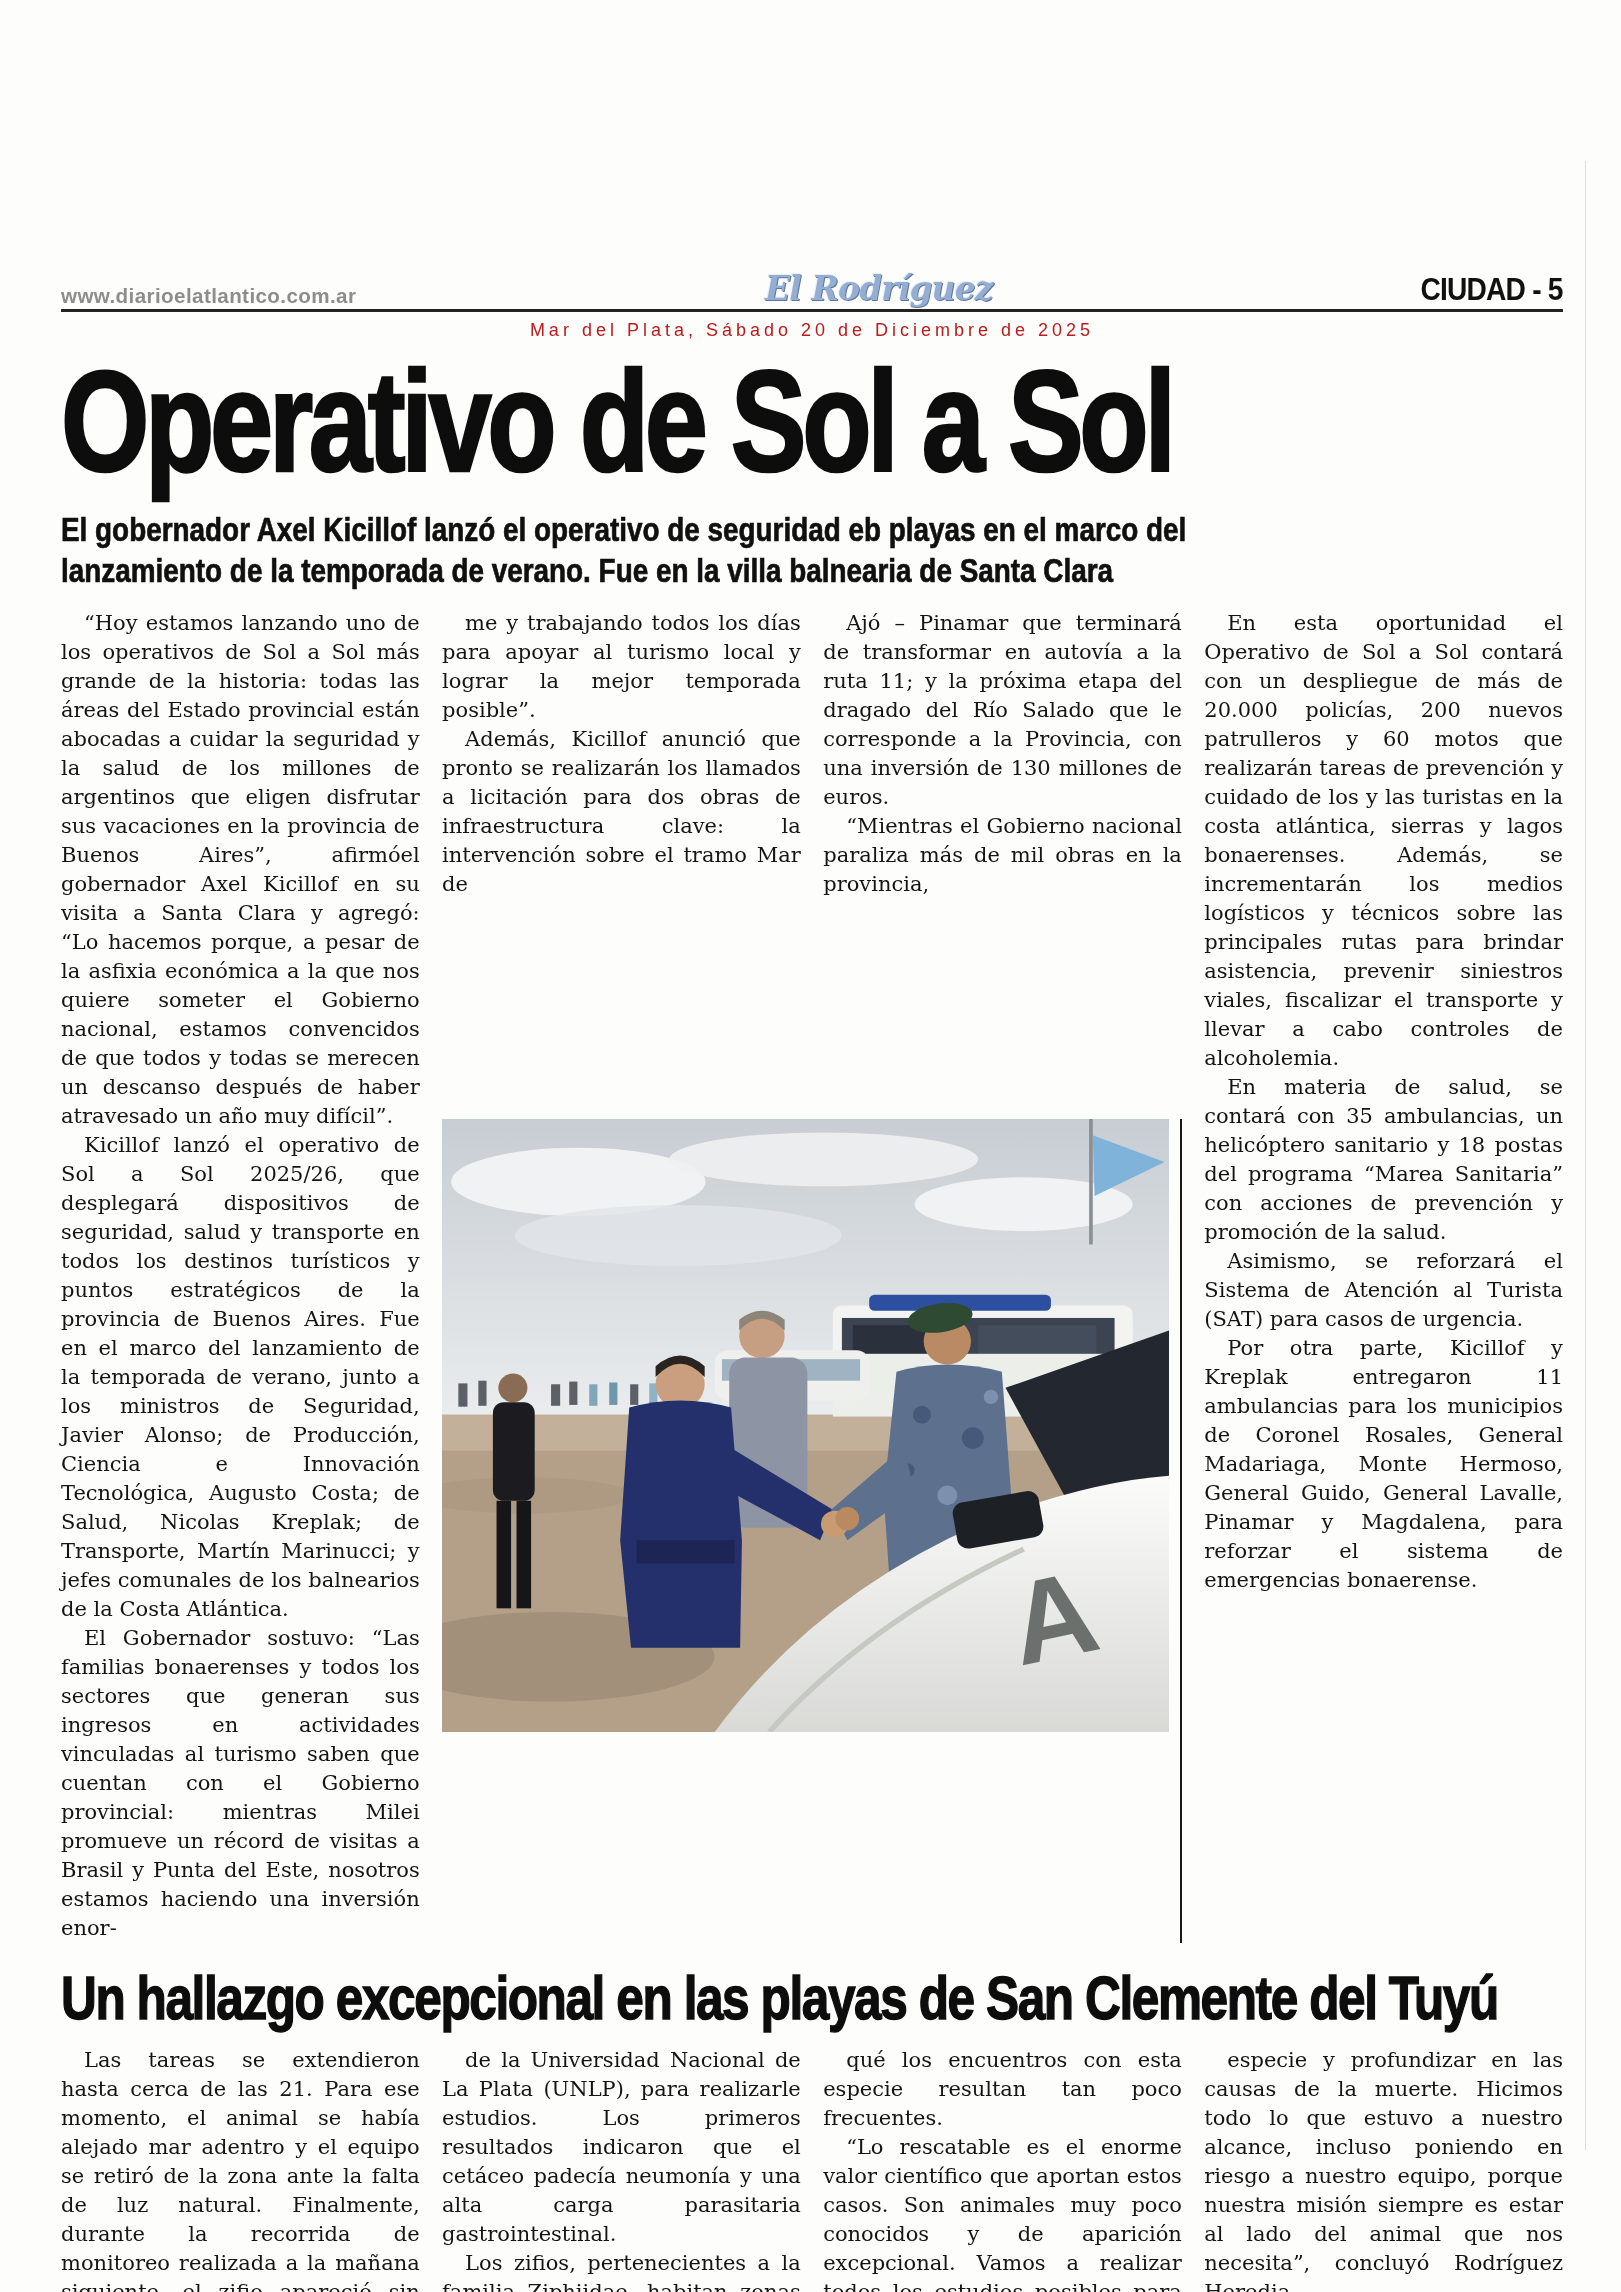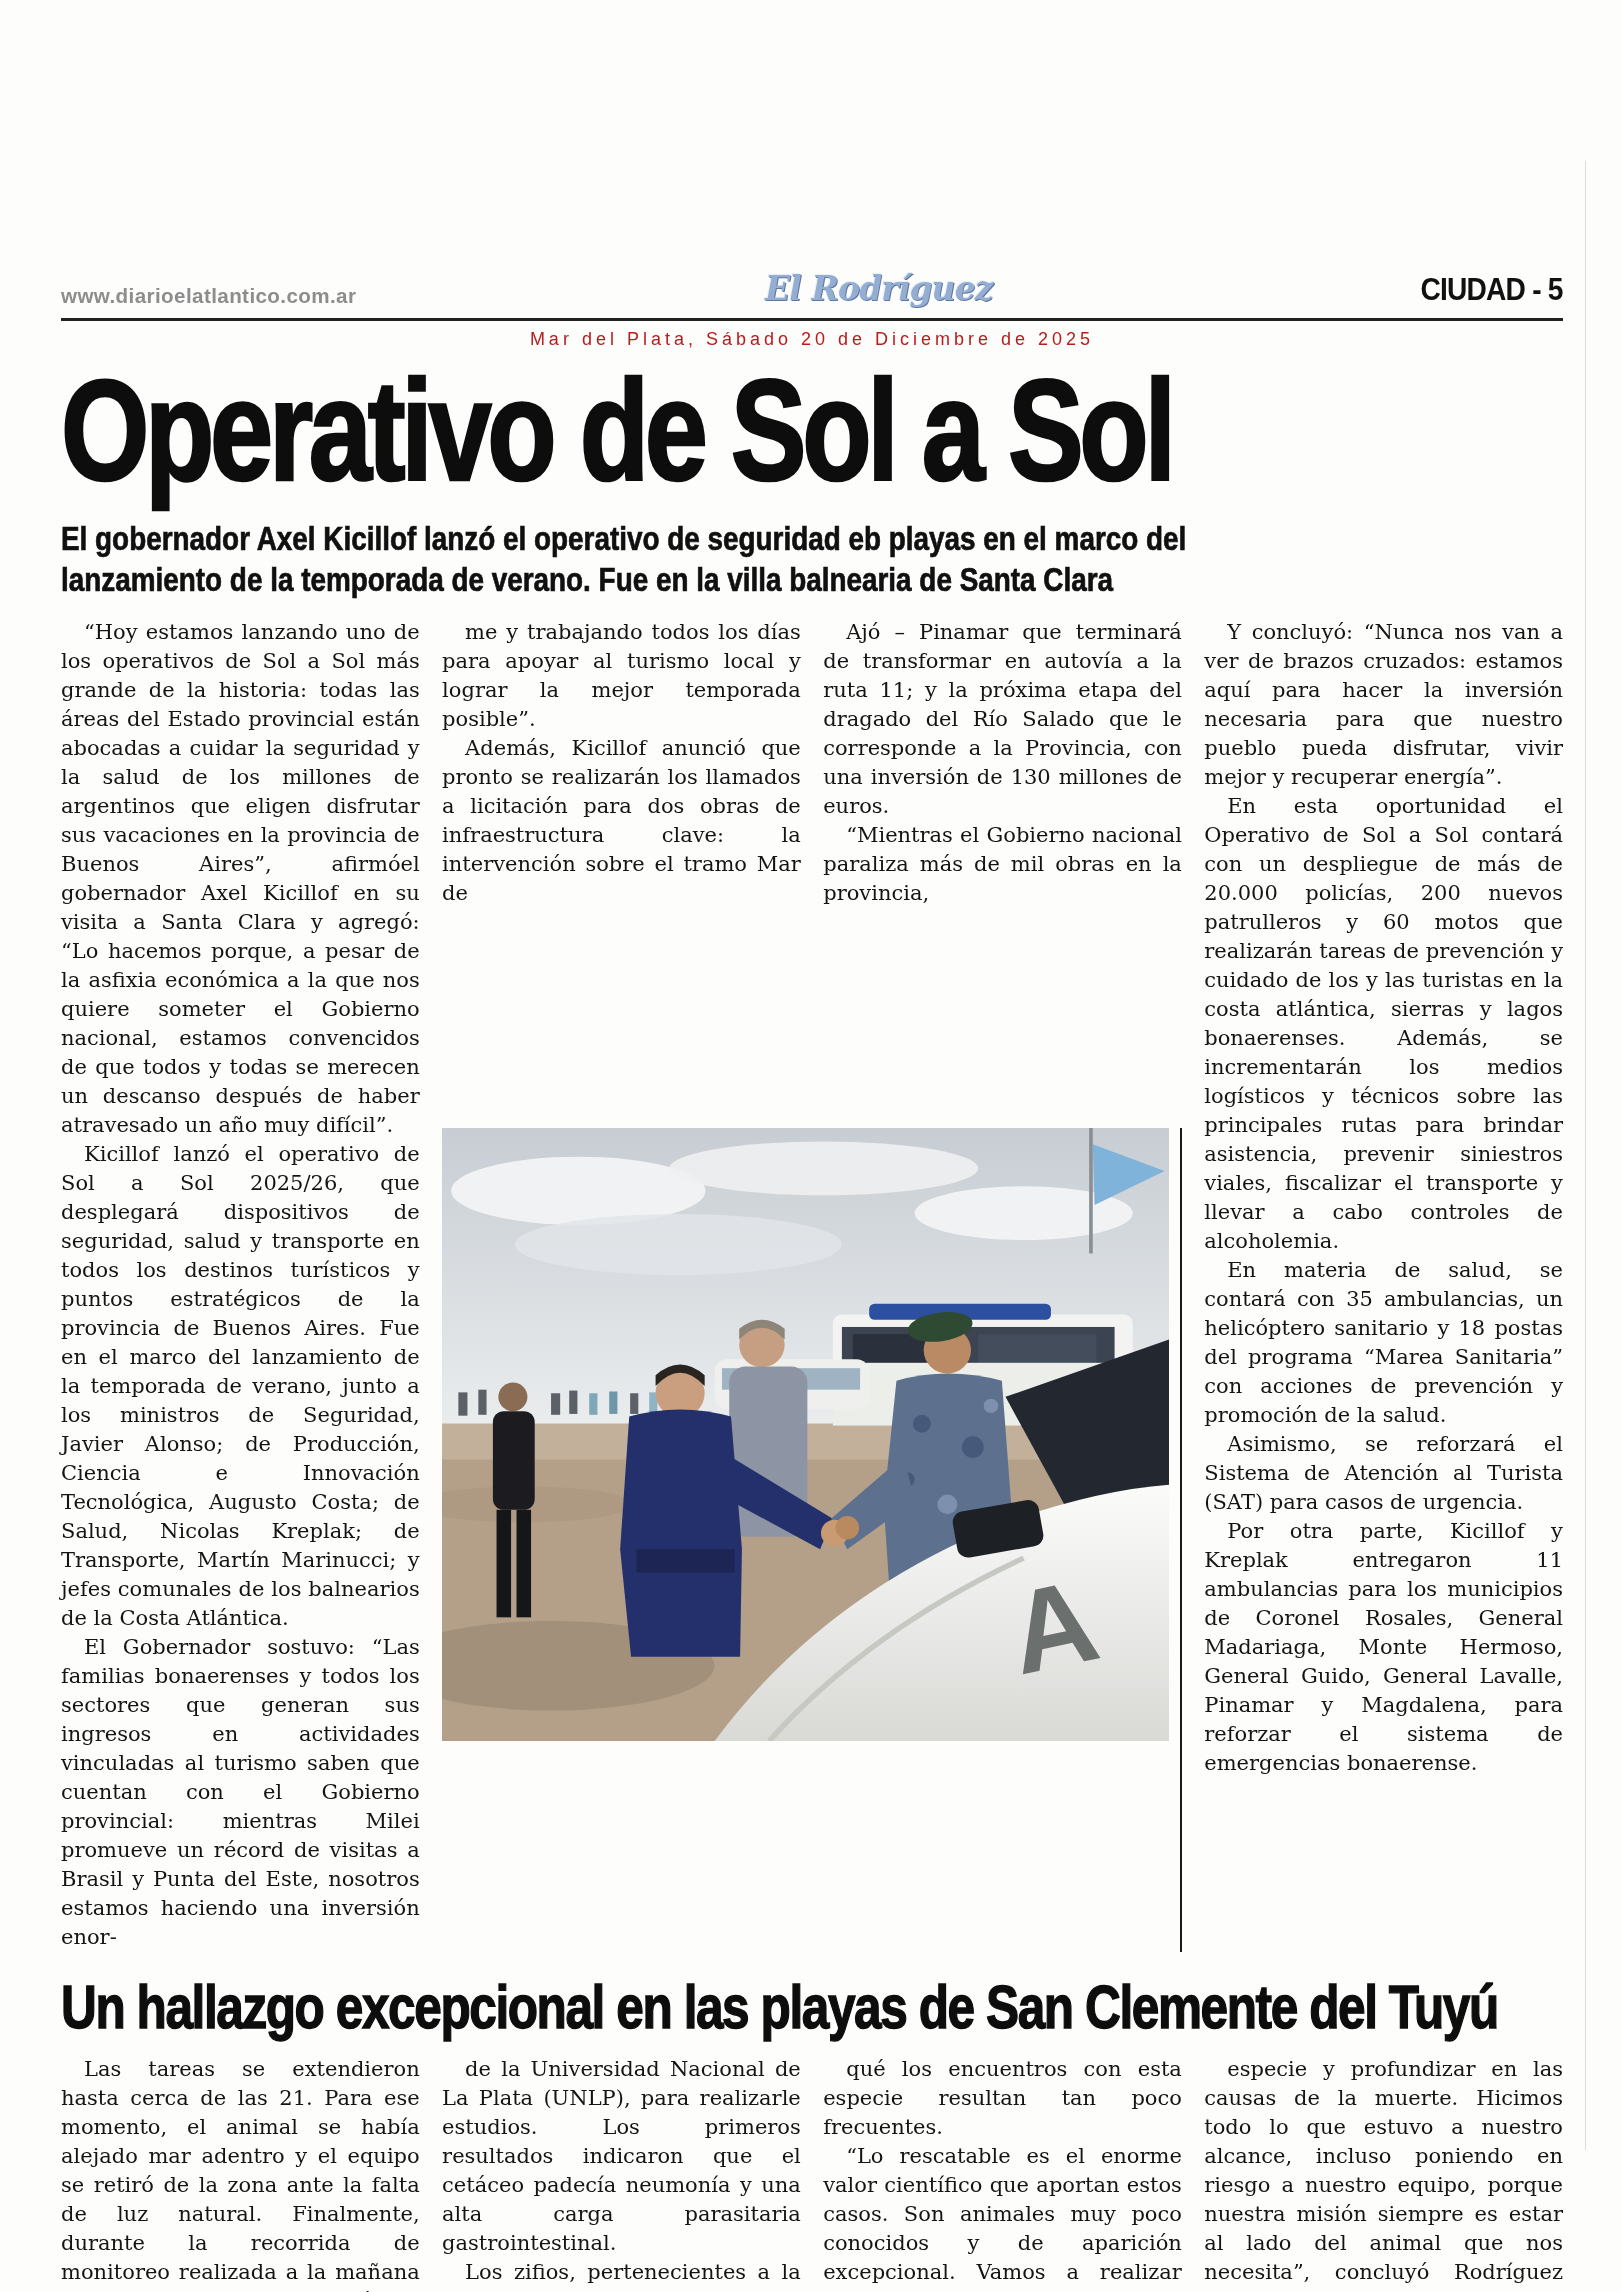--- a/index.html
+++ b/index.html
@@ -5,21 +5,21 @@
   html,body{margin:0;padding:0;background:#e8e8e8;}
   .page{
     width:1622px;height:2293px;background:#fdfdfc;position:relative;
     overflow:hidden;font-family:"DejaVu Serif",serif;color:#141414;
     box-sizing:border-box;
   }
   .content{position:absolute;left:61px;top:269px;width:1502px;}
 
   
   .masthead-row{display:flex;justify-content:space-between;align-items:flex-end;
-    border-bottom:3.6px solid #222;padding-bottom:10px;}
+    border-bottom:3.6px solid #222;padding-bottom:1px;}
   .site-url{font-family:"Liberation Sans",sans-serif;font-weight:bold;
     font-size:20.6px;color:#8d8d8d;letter-spacing:0.4px;}
   .logo{font-family:"DejaVu Serif",serif;font-style:italic;font-weight:bold;
     font-size:33px;color:#94aed2;letter-spacing:-0.9px;
     text-shadow:0.9px 0.9px 0 #5f77a4,-0.9px -0.9px 0 #e8eef7;}
   .section-label{font-family:"Liberation Sans",sans-serif;font-weight:bold;
     font-size:32px;color:#111;letter-spacing:-0.9px;transform:scaleX(.88);transform-origin:right bottom;}
   .dateline{text-align:center;font-family:"Liberation Sans",sans-serif;
     font-size:18px;letter-spacing:4px;color:#b91c1c;margin-top:8px;}
 
@@ -176,21 +176,20 @@
             <path d="M620 300 L800 236 L800 420 L690 430 Z" fill="#232830"></path>
             <path d="M300 684 Q420 520 620 440 Q720 404 800 398 L800 684 Z" fill="url(#hood1)"></path>
             <path d="M360 684 Q470 560 640 480" stroke="#c6c8c2" stroke-width="6" fill="none"></path>
             <text x="636" y="610" font-family="Liberation Sans, sans-serif" font-size="130" font-weight="bold" fill="#6b6f6e" transform="rotate(-12 636 610)">A</text>
             <rect x="560" y="430" width="96" height="52" rx="12" fill="#1d2126" transform="rotate(-10 560 430)"></rect>
           </g>
         </svg>
       </div>
 
       <div class="body-col a1-col4">
-          <p>Y concluyó: “Nunca nos van a ver de brazos cruzados: estamos aquí para hacer la inversión necesaria para que nuestro pueblo pueda disfrutar, vivir mejor y recuperar energía”.</p>
           <p>En esta oportunidad el Operativo de Sol a Sol contará con un despliegue de más de 20.000 policías, 200 nuevos patrulleros y 60 motos que realizarán tareas de prevención y cuidado de los y las turistas en la costa atlántica, sierras y lagos bonaerenses. Además, se incrementarán los medios logísticos y técnicos sobre las principales rutas para brindar asistencia, prevenir siniestros viales, fiscalizar el transporte y llevar a cabo controles de alcoholemia.</p>
           <p>En materia de salud, se contará con 35 ambulancias, un helicóptero sanitario y 18 postas del programa “Marea Sanitaria” con acciones de prevención y promoción de la salud.</p>
           <p>Asimismo, se reforzará el Sistema de Atención al Turista (SAT) para casos de urgencia.</p>
           <p>Por otra parte, Kicillof y Kreplak entregaron 11 ambulancias para los municipios de Coronel Rosales, General Madariaga, Monte Hermoso, General Guido, General Lavalle, Pinamar y Magdalena, para reforzar el sistema de emergencias bonaerense.</p>
         </div>
     </div>
 
     <h1 class="headline2">Un hallazgo excepcional en las playas de San Clemente del Tuyú</h1>
 
     <div class="cols">

